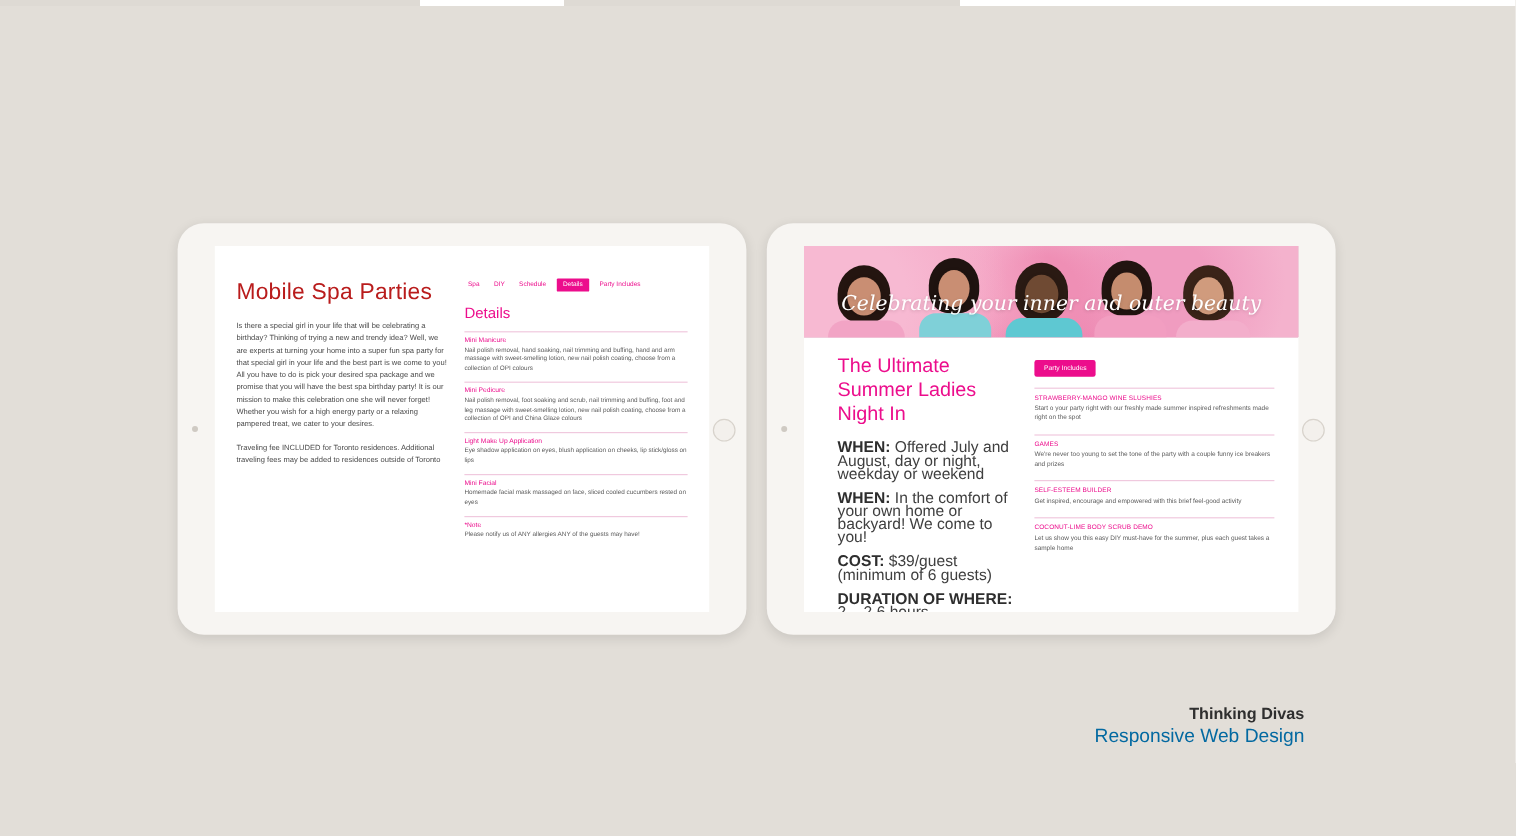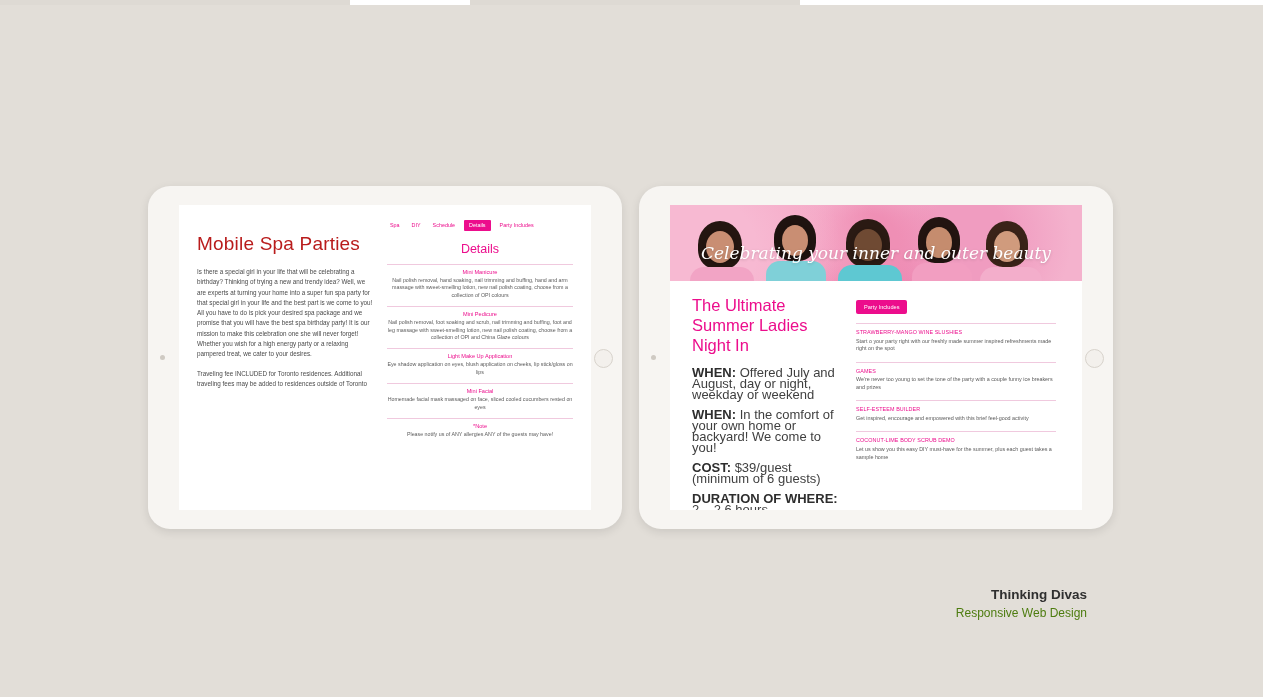--- a/index.html
+++ b/index.html
@@ -91,21 +91,21 @@
   .l-body {
     margin-top: 12px;
     color: #4a4a4a;
     font-size: 6.3px;
     line-height: 10.3px;
   }
   .l-body p { margin: 0 0 9px 0; }
 
   .l-right-col {
     position: absolute;
-    left: 208px; top: 14px; width: 186px; text-align: center;
+    left: 208px; top: 26px; width: 186px;
   }
   .l-nav {
     display: flex;
     align-items: center;
     gap: 6px;
     font-size: 5.4px;
     color: #ec0d8c;
     height: 12px;
   }
   .l-nav .item { padding: 2px 3px; white-space: nowrap; }
@@ -186,20 +186,21 @@
     line-height: 24px;
     text-shadow: 0 1px 3px rgba(0,0,0,0.18);
     padding: 0 28px;
   }
 
   .r-content {
     position: relative;
     padding: 14px 20px 0 22px;
     display: flex;
     gap: 14px;
+    justify-content: flex-end;
   }
   .r-col-left { width: 150px; }
   .r-col-right { width: 200px; }
 
   .r-title {
     color: #ec0d8c;
     font-size: 16.5px;
     line-height: 20px;
   }
   .r-facts { margin-top: 12px; }
@@ -244,23 +245,23 @@
     text-align: right;
     color: #8e8e8e;
   }
   .caption .t1 {
     color: #2f2f2f;
     font-size: 13.5px;
     font-weight: bold;
     line-height: 18px;
   }
   .caption .t2 {
-    font-size: 12px;
+    font-size: 16px;
     line-height: 19px;
-    color: #4d7c0f;
+    color: #0369a1;
   }
 </style>
 </head>
 <body>
 
 <div class="stage">
 
   <div class="top-strip">
     <div class="seg" style="left:0px;width:350px;"></div>
     <div class="seg" style="left:470px;width:330px;"></div>

